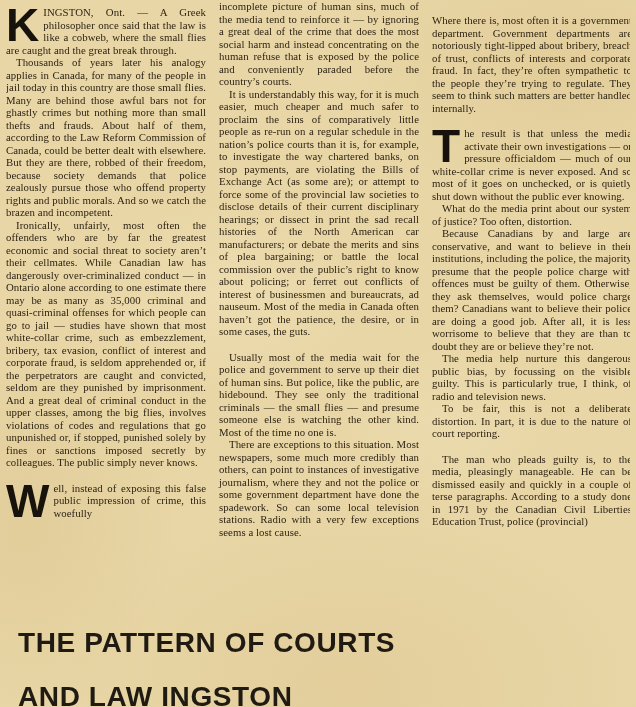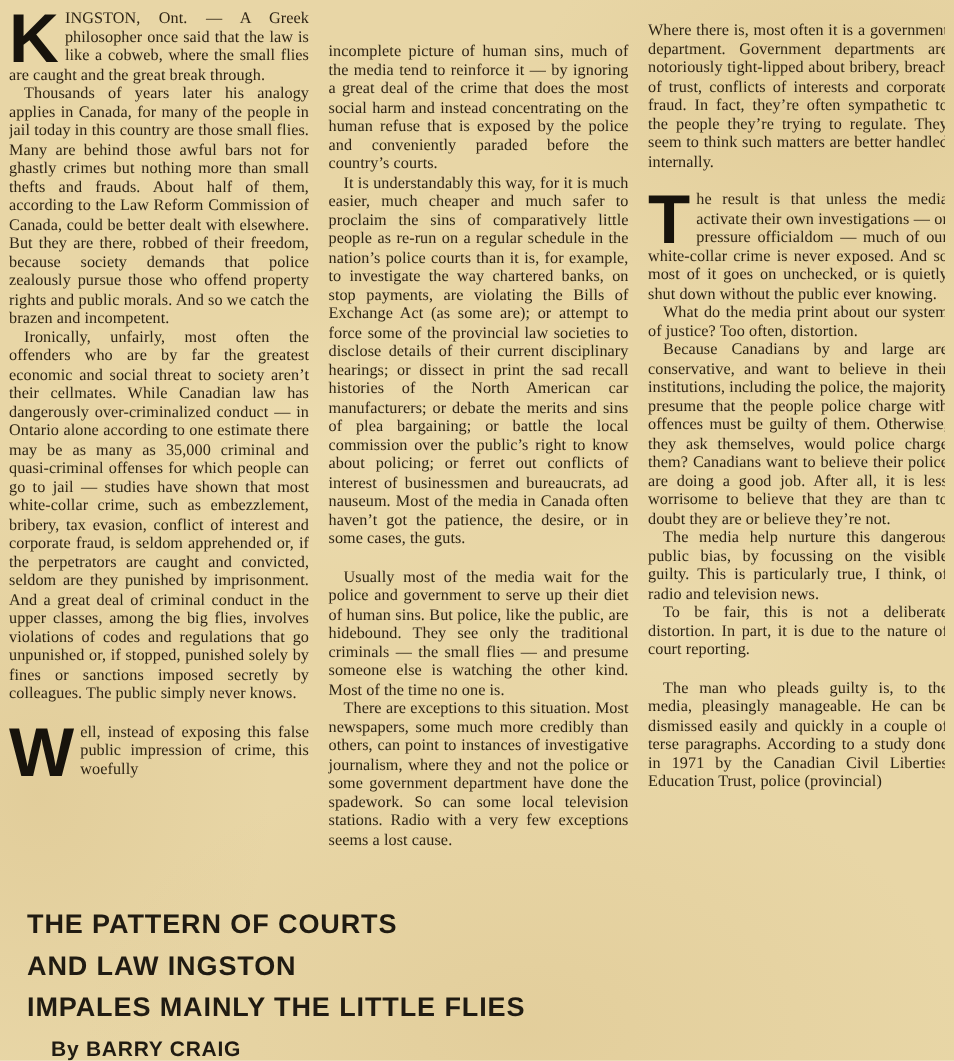--- a/index.html
+++ b/index.html
@@ -23,21 +23,21 @@
     display:flex;gap:13px;
     overflow:hidden;
   }
   .column{
     width:200px;flex:0 0 200px;
     font-size:10.8px;line-height:12.5px;
     text-align:justify;
     letter-spacing:0.05px;
   }
   .col-1{padding-top:6px;}
-  .col-2{padding-top:28px;}
+  .col-2{}
   .col-3{padding-top:14px;}
   .para{margin:0;text-indent:10px;}
   .para.noindent{text-indent:0;}
   .para.spaced{margin-top:13px;}
   .dropcap-para{text-indent:0;}
   .dropcap{
     float:left;
     font-family:"Liberation Sans", sans-serif;
     font-weight:bold;
     font-size:46px;
@@ -45,24 +45,25 @@
     padding:2px 4px 0 0;
     color:#17130c;
   }
   .headline{
     position:absolute;left:18px;top:603px;
     font-family:"Liberation Sans", sans-serif;
     font-weight:bold;
     color:#201b12;
   }
   .headline-line{
-    font-size:18px;
+    font-size:28px;
     line-height:27.5px;
     letter-spacing:0.6px;
     white-space:nowrap;
+    margin-top:26px;
   }
   .byline{
     margin-top:5px;
     font-size:14px;
     letter-spacing:0.5px;
     margin-left:16px;
   }
 </style>
 </head>
 <body>

